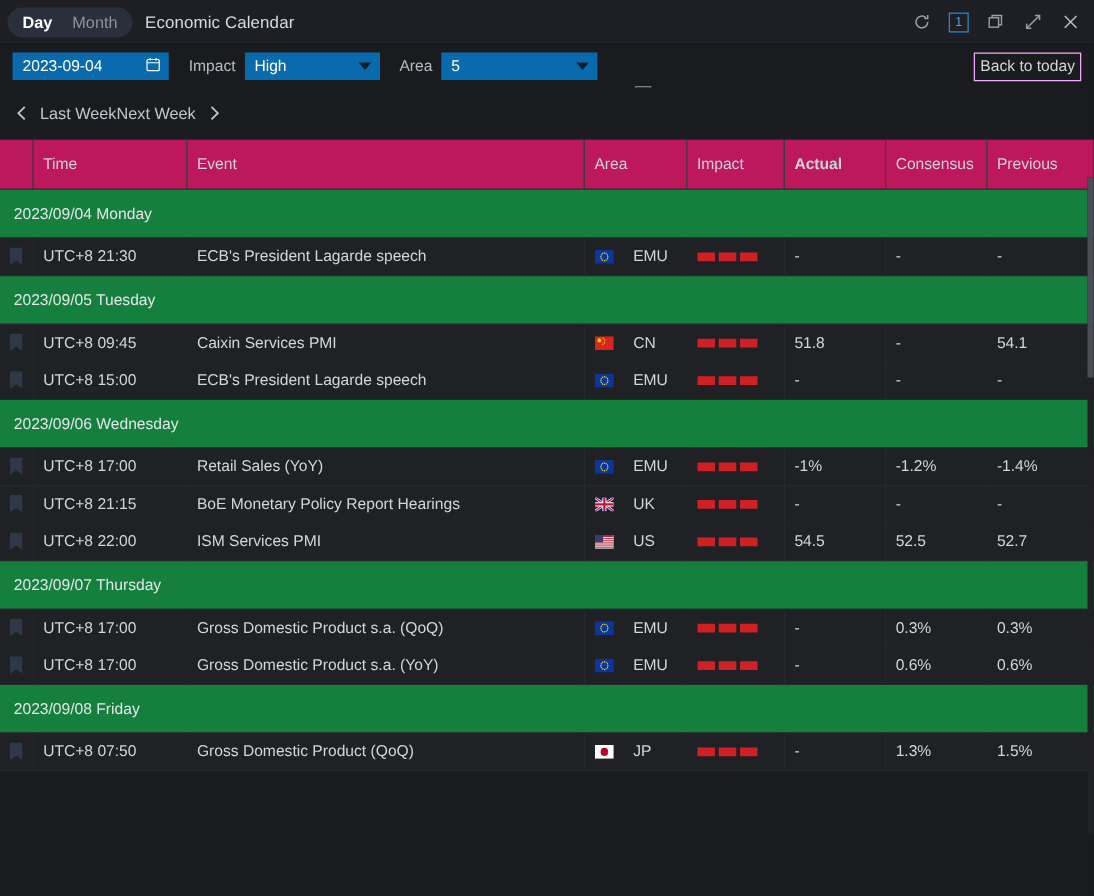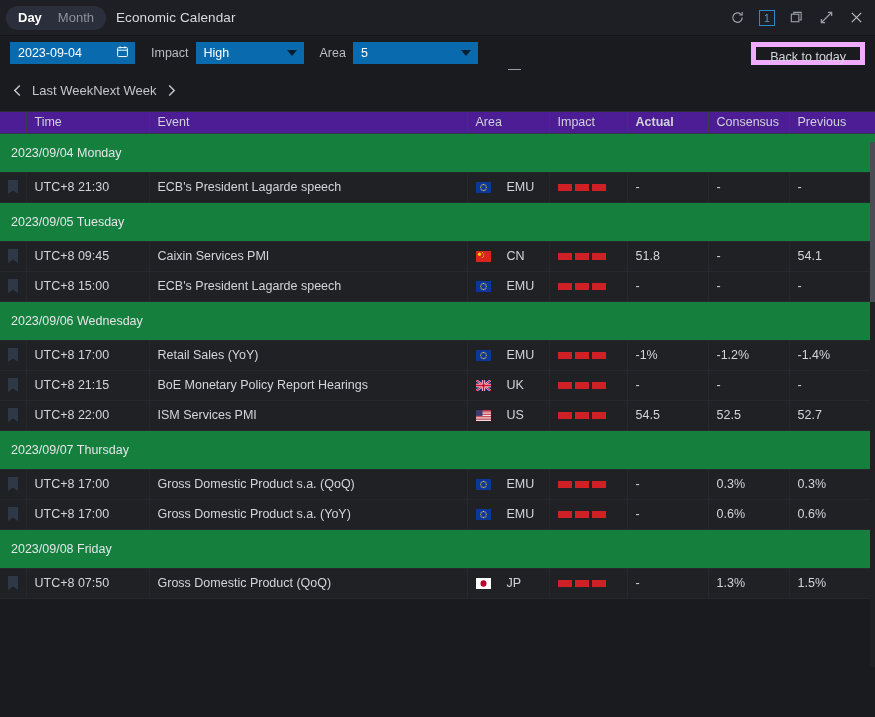--- a/index.html
+++ b/index.html
@@ -64,22 +64,22 @@
   }
   .sel-impact { width: 108px; }
   .sel-area { width: 125px; }
   .caret { width: 0; height: 0; border-left: 5px solid transparent;
            border-right: 5px solid transparent; border-top: 6px solid #061f31; }
   .fav { display: flex; align-items: center; margin-left: 22px; cursor: pointer; margin-top: 45px; }
   .cbox { width: 13px; height: 13px; border: 1px solid #9a9ea8; background: transparent; }
   .fav span { font-size: 12.5px; color: #c9ccd2; margin-left: 8px; }
   .fb-spacer { flex: 1; }
   .btn-today {
-    height: 23px; padding: 0 14px; background: transparent;
-    border: 5px solid #f0abfc; color: #d2d5da; font-size: 12.5px;
+    height: 23px; padding: 0 4px; background: transparent;
+    border: 1px solid #f0abfc; color: #d2d5da; font-size: 12.5px;
     line-height: 21px; cursor: pointer;
   }
 
   
   .daynav {
     height: 42px; display: flex; align-items: center;
     padding: 0 12px; border-bottom: 1px solid #2a2c33;
     position: relative; background: #1a1b1f;
   }
   .nav-side { display: flex; align-items: center; gap: 9px; font-size: 13px;
@@ -94,22 +94,22 @@
   .dayitem.active { color: #3b96d4; }
   .dayitem.active::after {
     content: ""; position: absolute; left: 19px; right: 19px; bottom: 0;
     height: 2px; background: #1573b8;
   }
 
   
   .tablewrap { position: relative; height: 555px; background: #1a1b1f; }
   table { width: 875px; border-collapse: collapse; table-layout: fixed; }
   thead th {
-    background: #4c1d95; color: #cfd2d8; font-size: 12.5px; font-weight: normal;
-    text-align: left; height: 21px; padding: 0 8px;
+    background: #be185d; color: #cfd2d8; font-size: 12.5px; font-weight: normal;
+    text-align: left; height: 39px; padding: 0 8px;
     border-right: 1px solid #3a3d44; border-bottom: 1px solid #35383f;
   }
   thead th:last-child { border-right: none; }
   th.c-mark { width: 26px; padding: 0; }
   th.c-time { width: 123px; }
   th.c-event { width: 318px; }
   th.c-area { width: 82px; }
   th.c-impact { width: 78px; }
   th.c-actual { width: 81px; font-weight: bold; }
   th.c-cons { width: 81px; }

